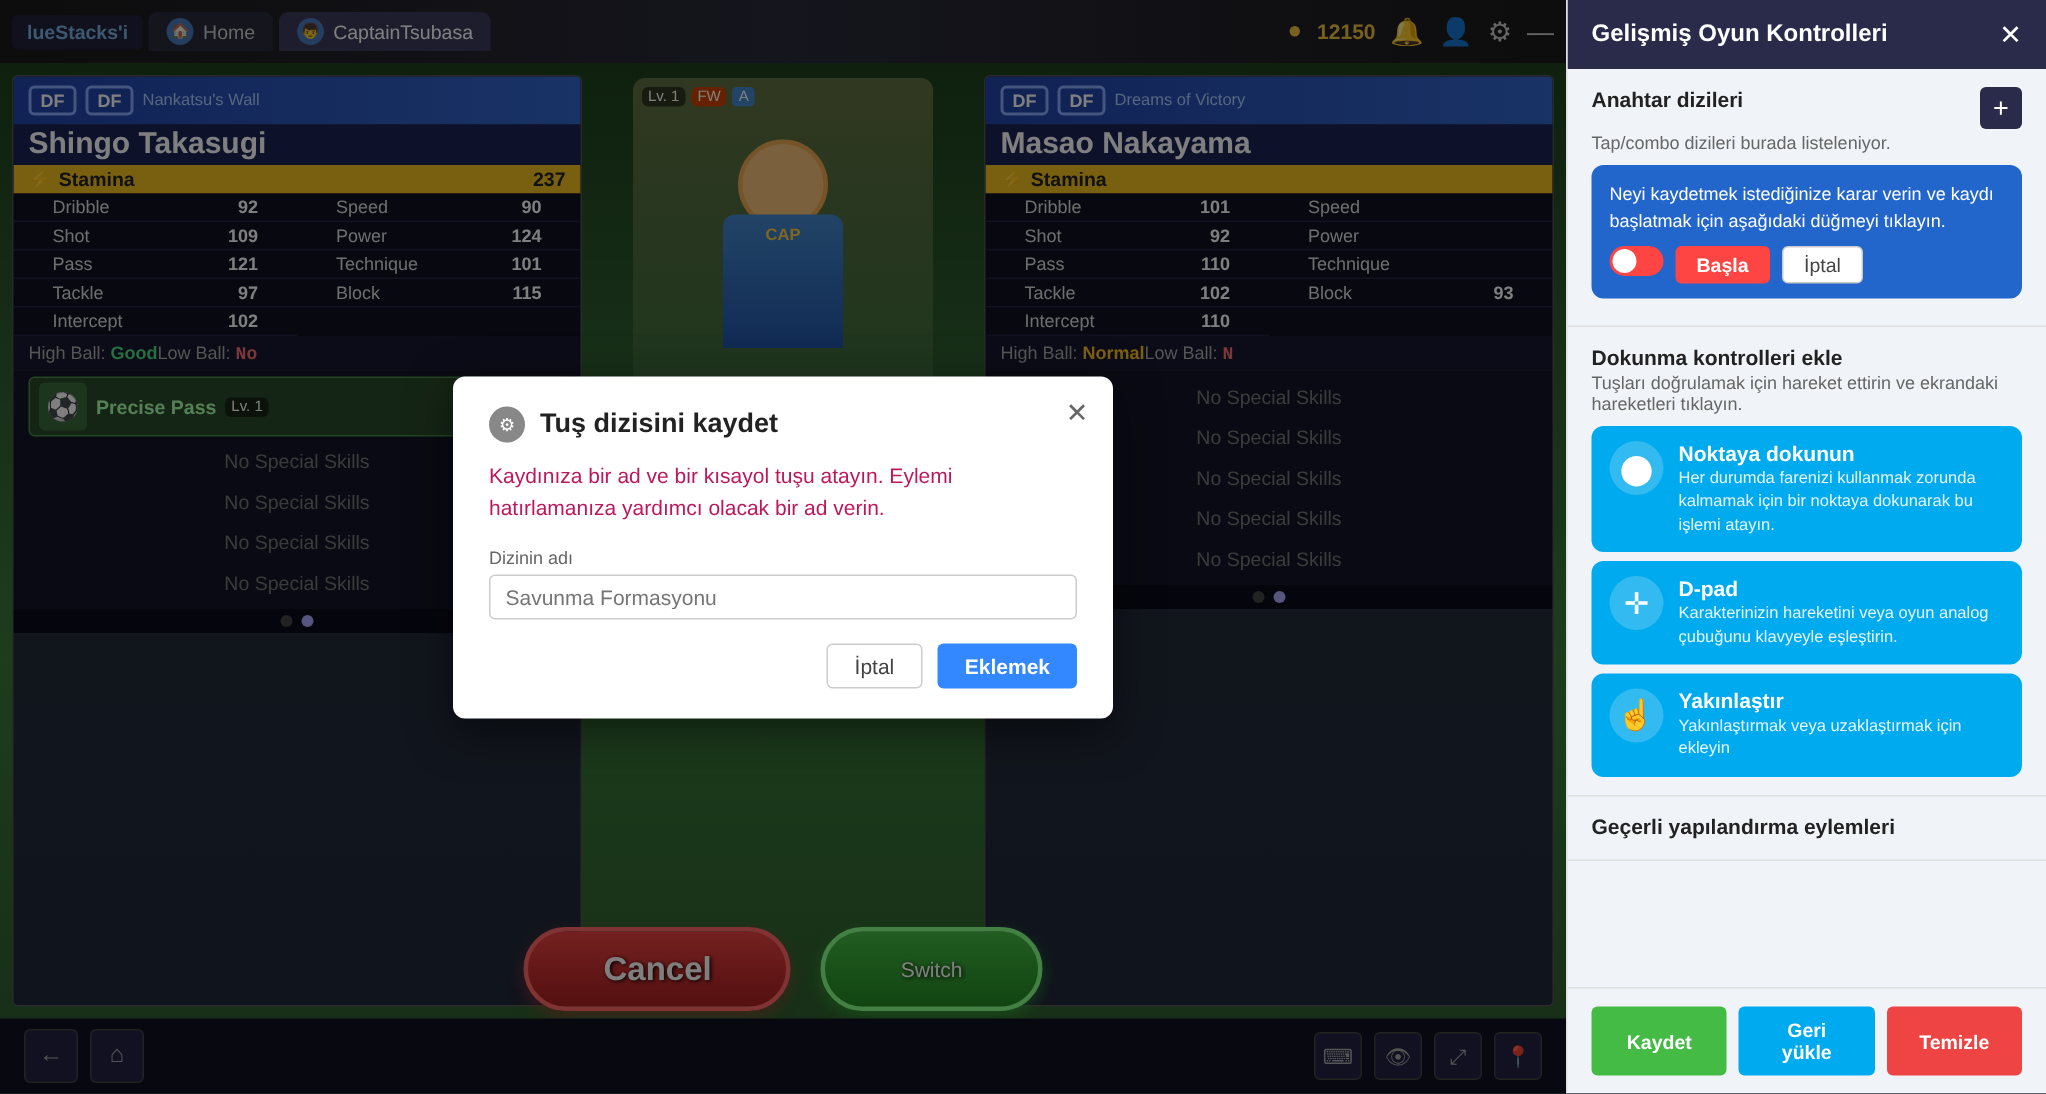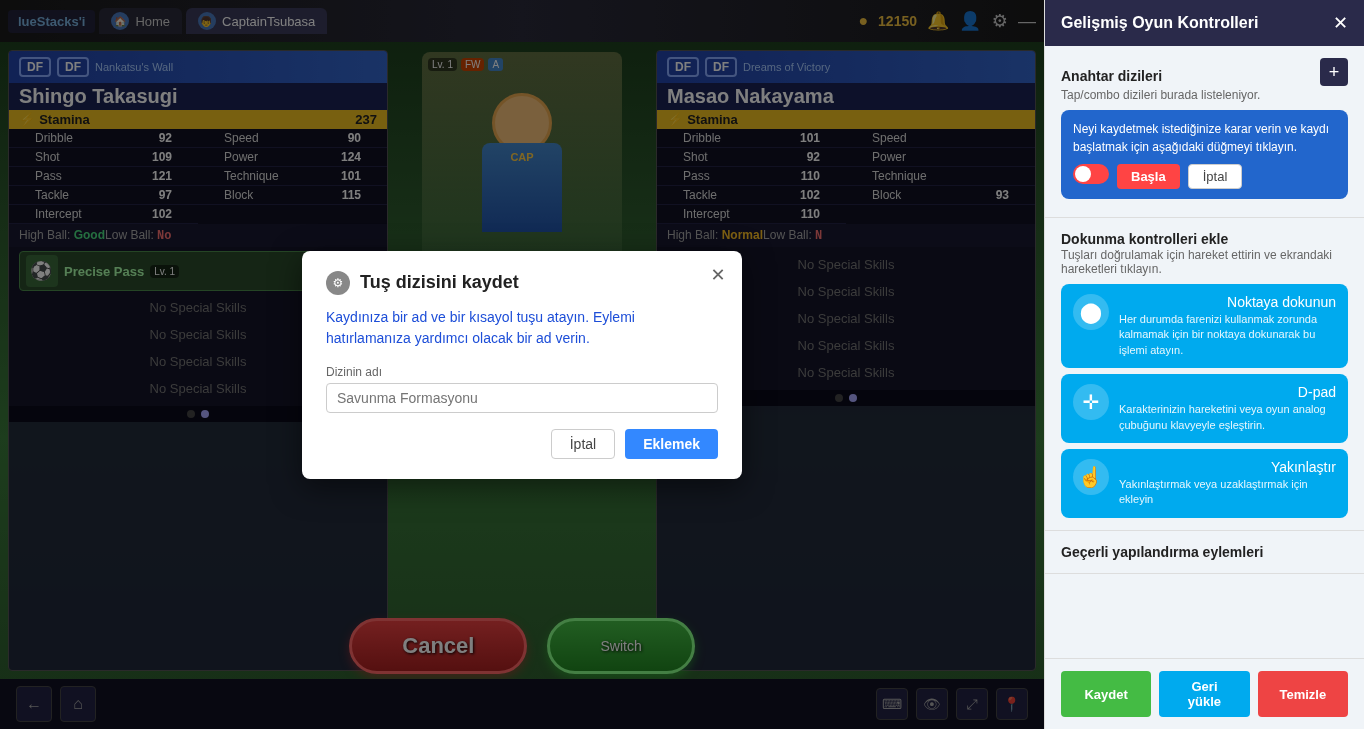--- a/index.html
+++ b/index.html
@@ -355,21 +355,21 @@
       width: 24px; height: 24px;
       background: none;
       border: none;
       font-size: 18px;
       cursor: pointer;
       color: #666;
       display: flex; align-items: center; justify-content: center;
     }
     .modal-desc {
       font-size: 14px;
-      color: #1d4ed8;
+      color: #be185d;
       line-height: 1.5;
       margin-bottom: 16px;
     }
     .modal-fields {
       display: flex;
       gap: 12px;
       margin-bottom: 16px;
     }
     .field-group {
       display: flex;
@@ -525,21 +525,21 @@
     }
     .touch-icon {
       width: 36px; height: 36px;
       background: rgba(255,255,255,0.2);
       border-radius: 50%;
       display: flex; align-items: center; justify-content: center;
       font-size: 20px;
       flex-shrink: 0;
     }
     .touch-info {}
-    .touch-title { font-size: 14px; font-weight: normal; margin-bottom: 2px; text-align: right; }
+    .touch-title { font-size: 14px; font-weight: bold; margin-bottom: 2px; }
     .touch-desc { font-size: 11px; opacity: 0.9; line-height: 1.4; }
 
     
     .panel-footer {
       margin-top: auto;
       padding: 12px 16px;
       border-top: 1px solid #ddd;
       background: #f0f4f8;
       display: flex;
       gap: 8px;
@@ -584,21 +584,21 @@
       border: none;
       border-radius: 4px;
       color: white;
       font-size: 18px;
       cursor: pointer;
       display: flex; align-items: center; justify-content: center;
     }
 
     .section-header-row {
       display: flex;
-      align-items: flex-end;
+      align-items: flex-start;
       justify-content: space-between;
       margin-bottom: 2px;
     }
 
     .lv-badge {
       background: rgba(0,0,0,0.5);
       border-radius: 4px;
       padding: 1px 4px;
       font-size: 10px;
       color: white;

